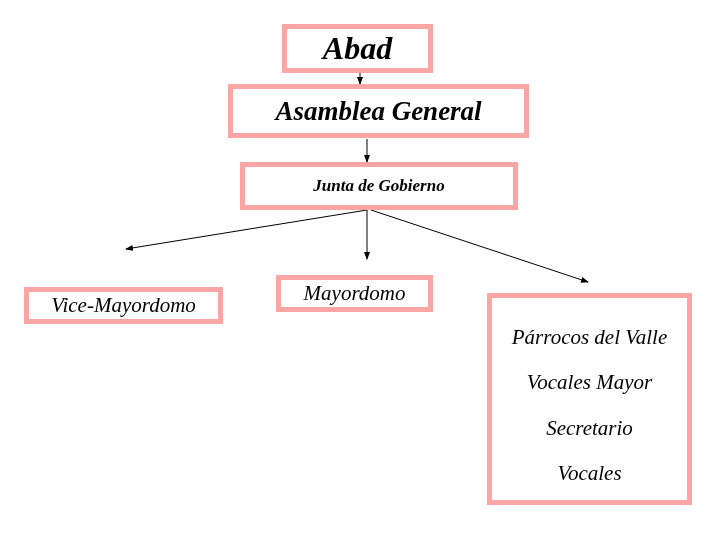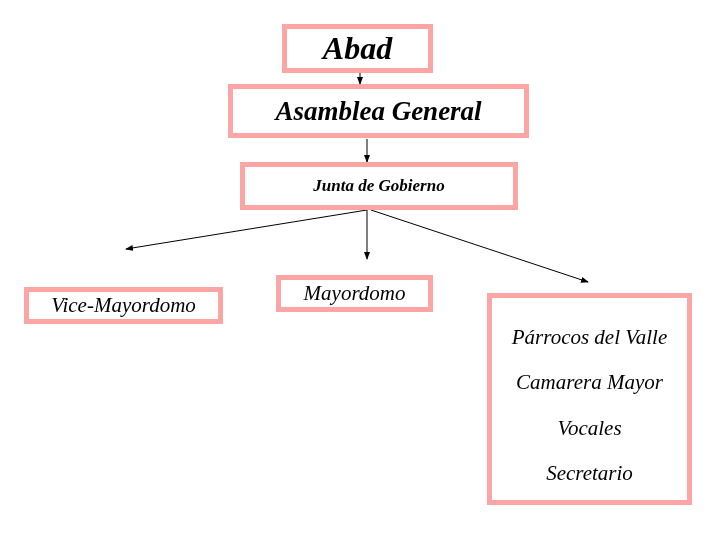--- a/index.html
+++ b/index.html
@@ -34,16 +34,16 @@
   <line x1="371" y1="210" x2="588" y2="282" stroke="#000" stroke-width="1" marker-end="url(#arrow)"></line>
 </svg>
 
 <div class="node bold" id="n-abad">Abad</div>
 <div class="node bold" id="n-asamblea">Asamblea General</div>
 <div class="node bold" id="n-junta">Junta de Gobierno</div>
 <div class="node" id="n-vice">Vice-Mayordomo</div>
 <div class="node" id="n-mayordomo">Mayordomo</div>
 <div class="node" id="n-list">
   <span>Párrocos del Valle</span>
-  <span>Camarera Mayor</span>
+  <span>Vocales Mayor</span>
+  <span>Secretario</span>
   <span>Vocales</span>
-  <span>Secretario</span>
 </div>
 
 </body></html>

